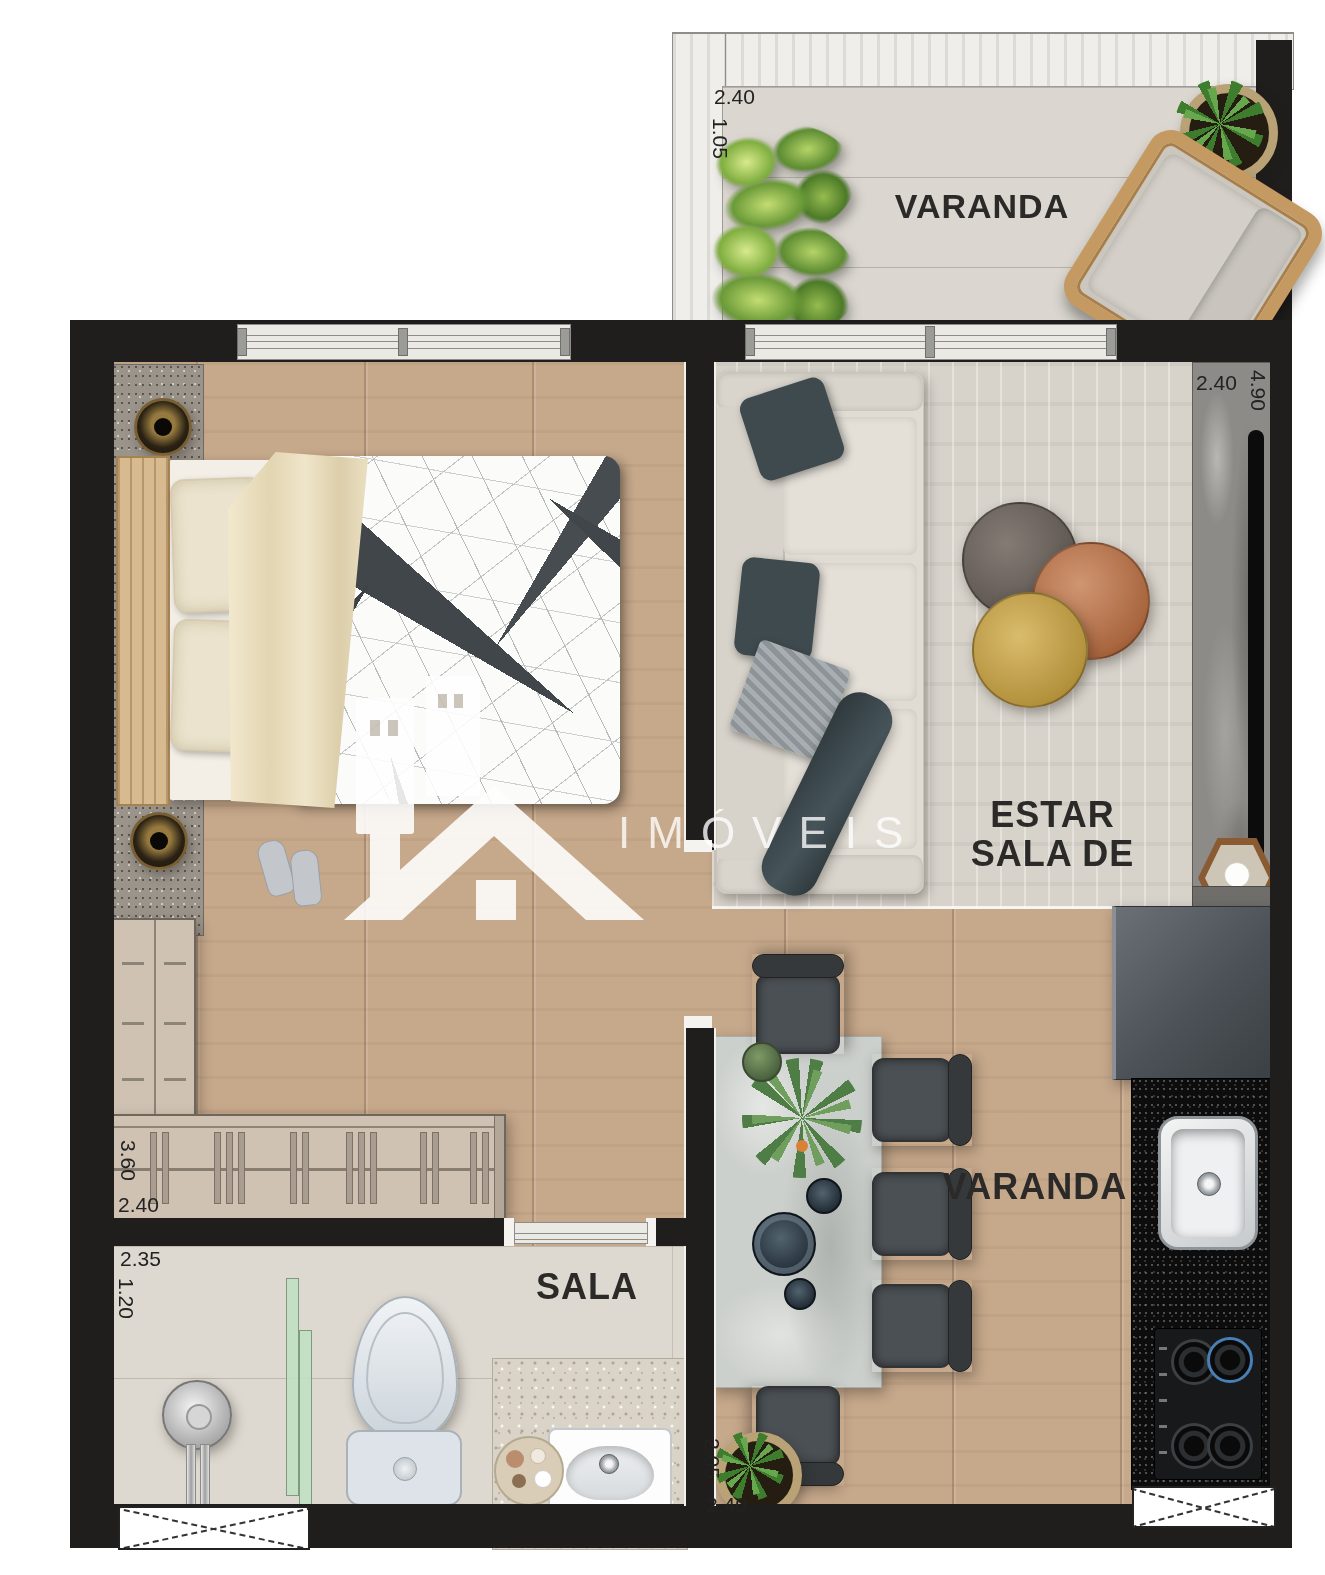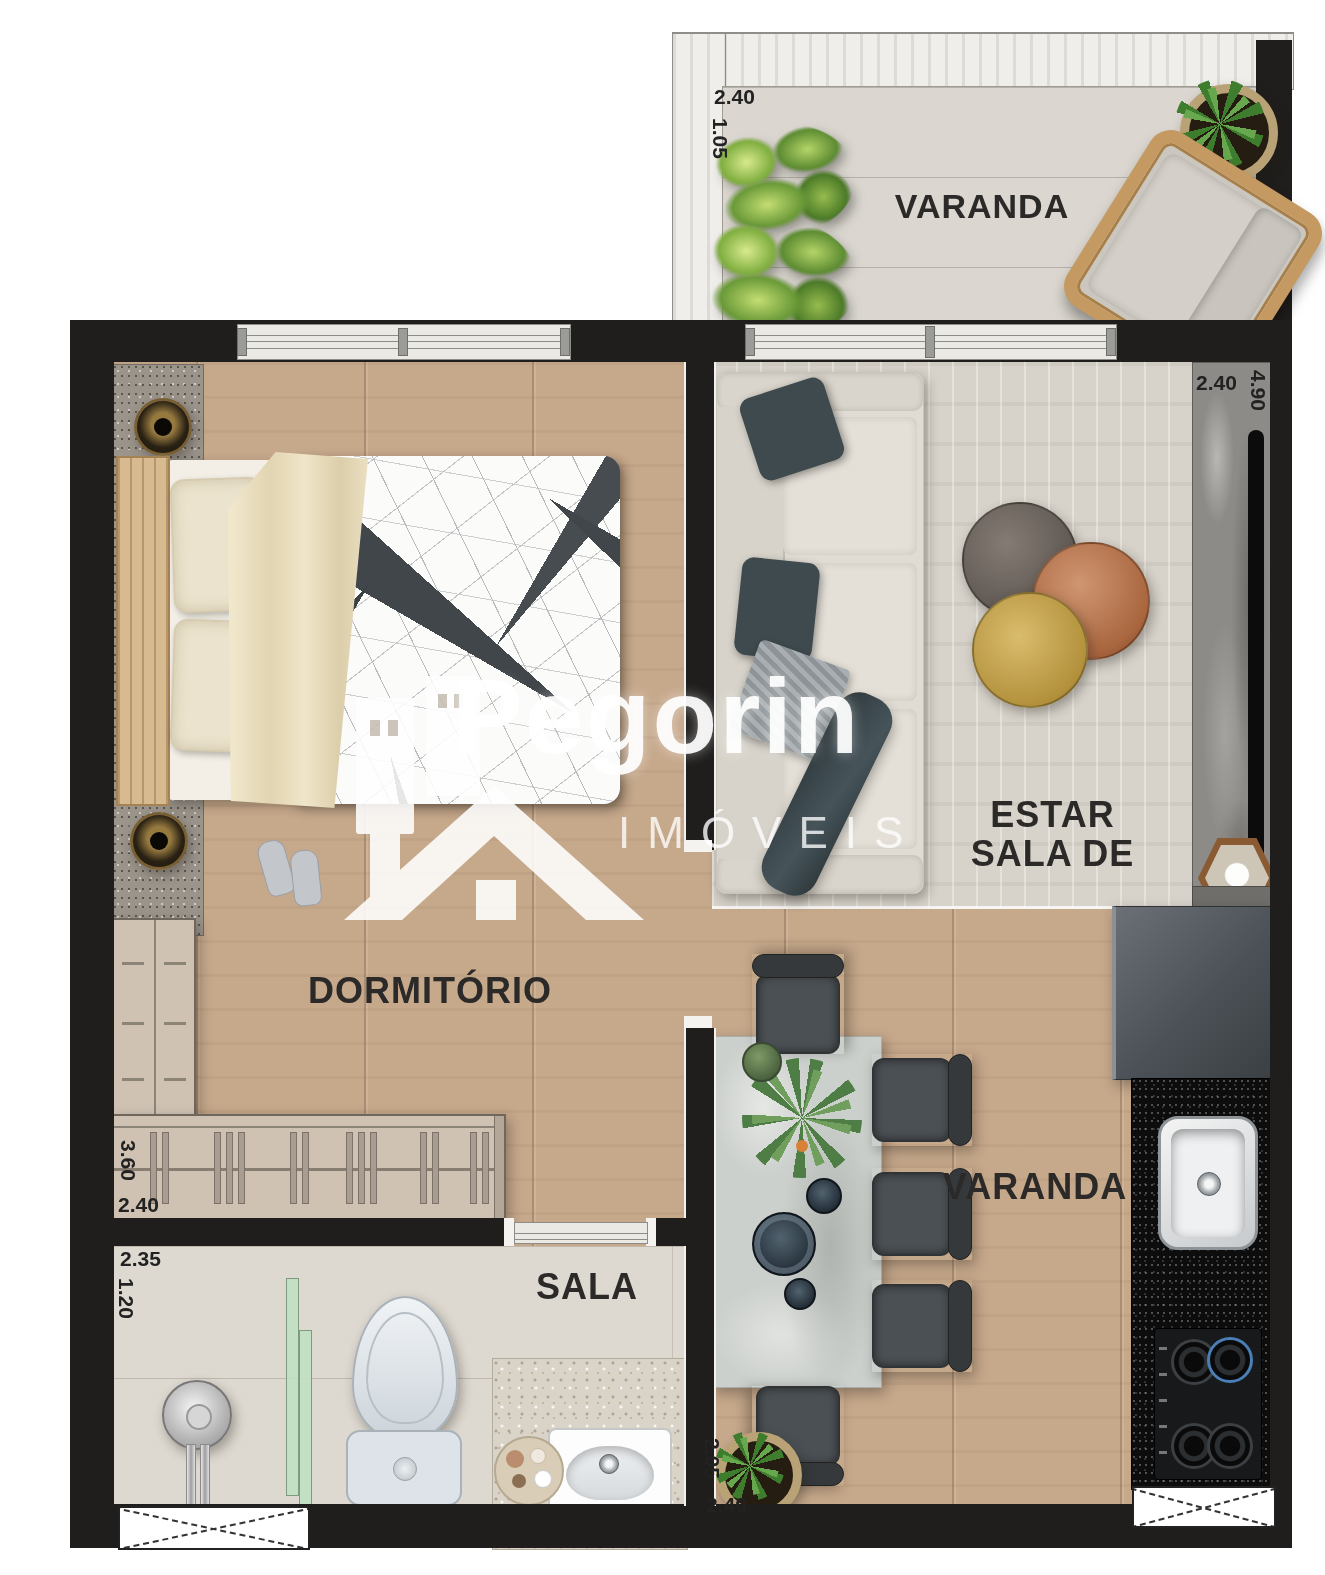--- a/index.html
+++ b/index.html
@@ -148,21 +148,21 @@
     background-size:13px 17px,17px 19px,11px 15px;border:1px solid #b3ab9c;}
   .basin{background:#fdfdfd;border:2px solid #c5c8ca;border-radius:8px;}
   .basin-in{position:absolute;left:16px;right:16px;top:16px;height:54px;background:linear-gradient(180deg,#eef0f2,#d6dadd);border-radius:46% 46% 40% 40%/55% 55% 45% 45%;box-shadow:inset 0 4px 10px rgba(0,0,0,.25);}
   .tray{background:#d9cdb8;border:2px solid #b5a98f;}
 
   .hatch{background:#fff;border:2px solid #222;overflow:hidden;}
   .hx{position:absolute;left:-4%;right:-4%;top:50%;border-top:2px dashed #333;}
 
   
   .room-label{font-weight:bold;font-size:36px;letter-spacing:1px;color:#2b2a28;text-align:center;line-height:1.08;}
-  .dim{font-weight:bold;font-size:21px;color:#222;line-height:1;}
+  .dim{font-weight:normal;font-size:21px;color:#222;line-height:1;}
   .dim-v{writing-mode:vertical-rl;}
 
   
   .wm{pointer-events:none;}
   .wm-brand{font-size:106px;font-weight:bold;color:rgba(255,255,255,.92);letter-spacing:2px;
     text-shadow:0 0 14px rgba(255,255,255,.45);}
   .wm-sub{font-size:44px;font-weight:400;color:rgba(255,255,255,.78);letter-spacing:17px;}
 </style>
 </head>
 <body>
@@ -383,21 +383,20 @@
   <div class="abs dim" style="left:714px;top:86px;">2.40</div>
   <div class="abs dim dim-v" style="left:710px;top:118px;">1.05</div>
 
   <div class="abs room-label" style="left:940px;top:796px;width:225px;">
     <div>ESTAR</div>
     <div>SALA DE</div>
   </div>
   <div class="abs dim" style="left:1196px;top:372px;">2.40</div>
   <div class="abs dim dim-v" style="left:1248px;top:370px;">4.90</div>
 
-  <div class="abs room-label" style="left:298px;top:972px;width:264px;">DORMITÓRIO</div>
   <div class="abs dim dim-v" style="left:118px;top:1140px;">3.60</div>
   <div class="abs dim" style="left:118px;top:1194px;">2.40</div>
 
   <div class="abs room-label" style="left:512px;top:1268px;width:150px;">SALA</div>
   <div class="abs dim" style="left:120px;top:1248px;">2.35</div>
   <div class="abs dim dim-v" style="left:116px;top:1278px;">1.20</div>
 
   <div class="abs room-label" style="left:940px;top:1168px;width:190px;">VARANDA</div>
   <div class="abs dim dim-v" style="left:702px;top:1438px;">2.05</div>
   <div class="abs dim" style="left:706px;top:1494px;">2.40</div>
@@ -411,17 +410,16 @@
         <rect x="36" y="150" width="30" height="102"></rect>
         <rect x="142" y="212" width="40" height="40"></rect>
       </g>
       <g fill="#998a76" opacity=".55">
         <rect x="36" y="52" width="10" height="16"></rect>
           <rect x="54" y="52" width="10" height="16"></rect>
         <rect x="104" y="26" width="9" height="14"></rect>
           <rect x="120" y="26" width="9" height="14"></rect>
       </g>
     </svg>
-    <div class="abs wm-brand" style="left:122px;top:6px;">Pegorin</div>
     <div class="abs wm-sub" style="left:288px;top:158px;">IMÓVEIS</div>
   </div>
 
 </div>
 
 </body></html>

